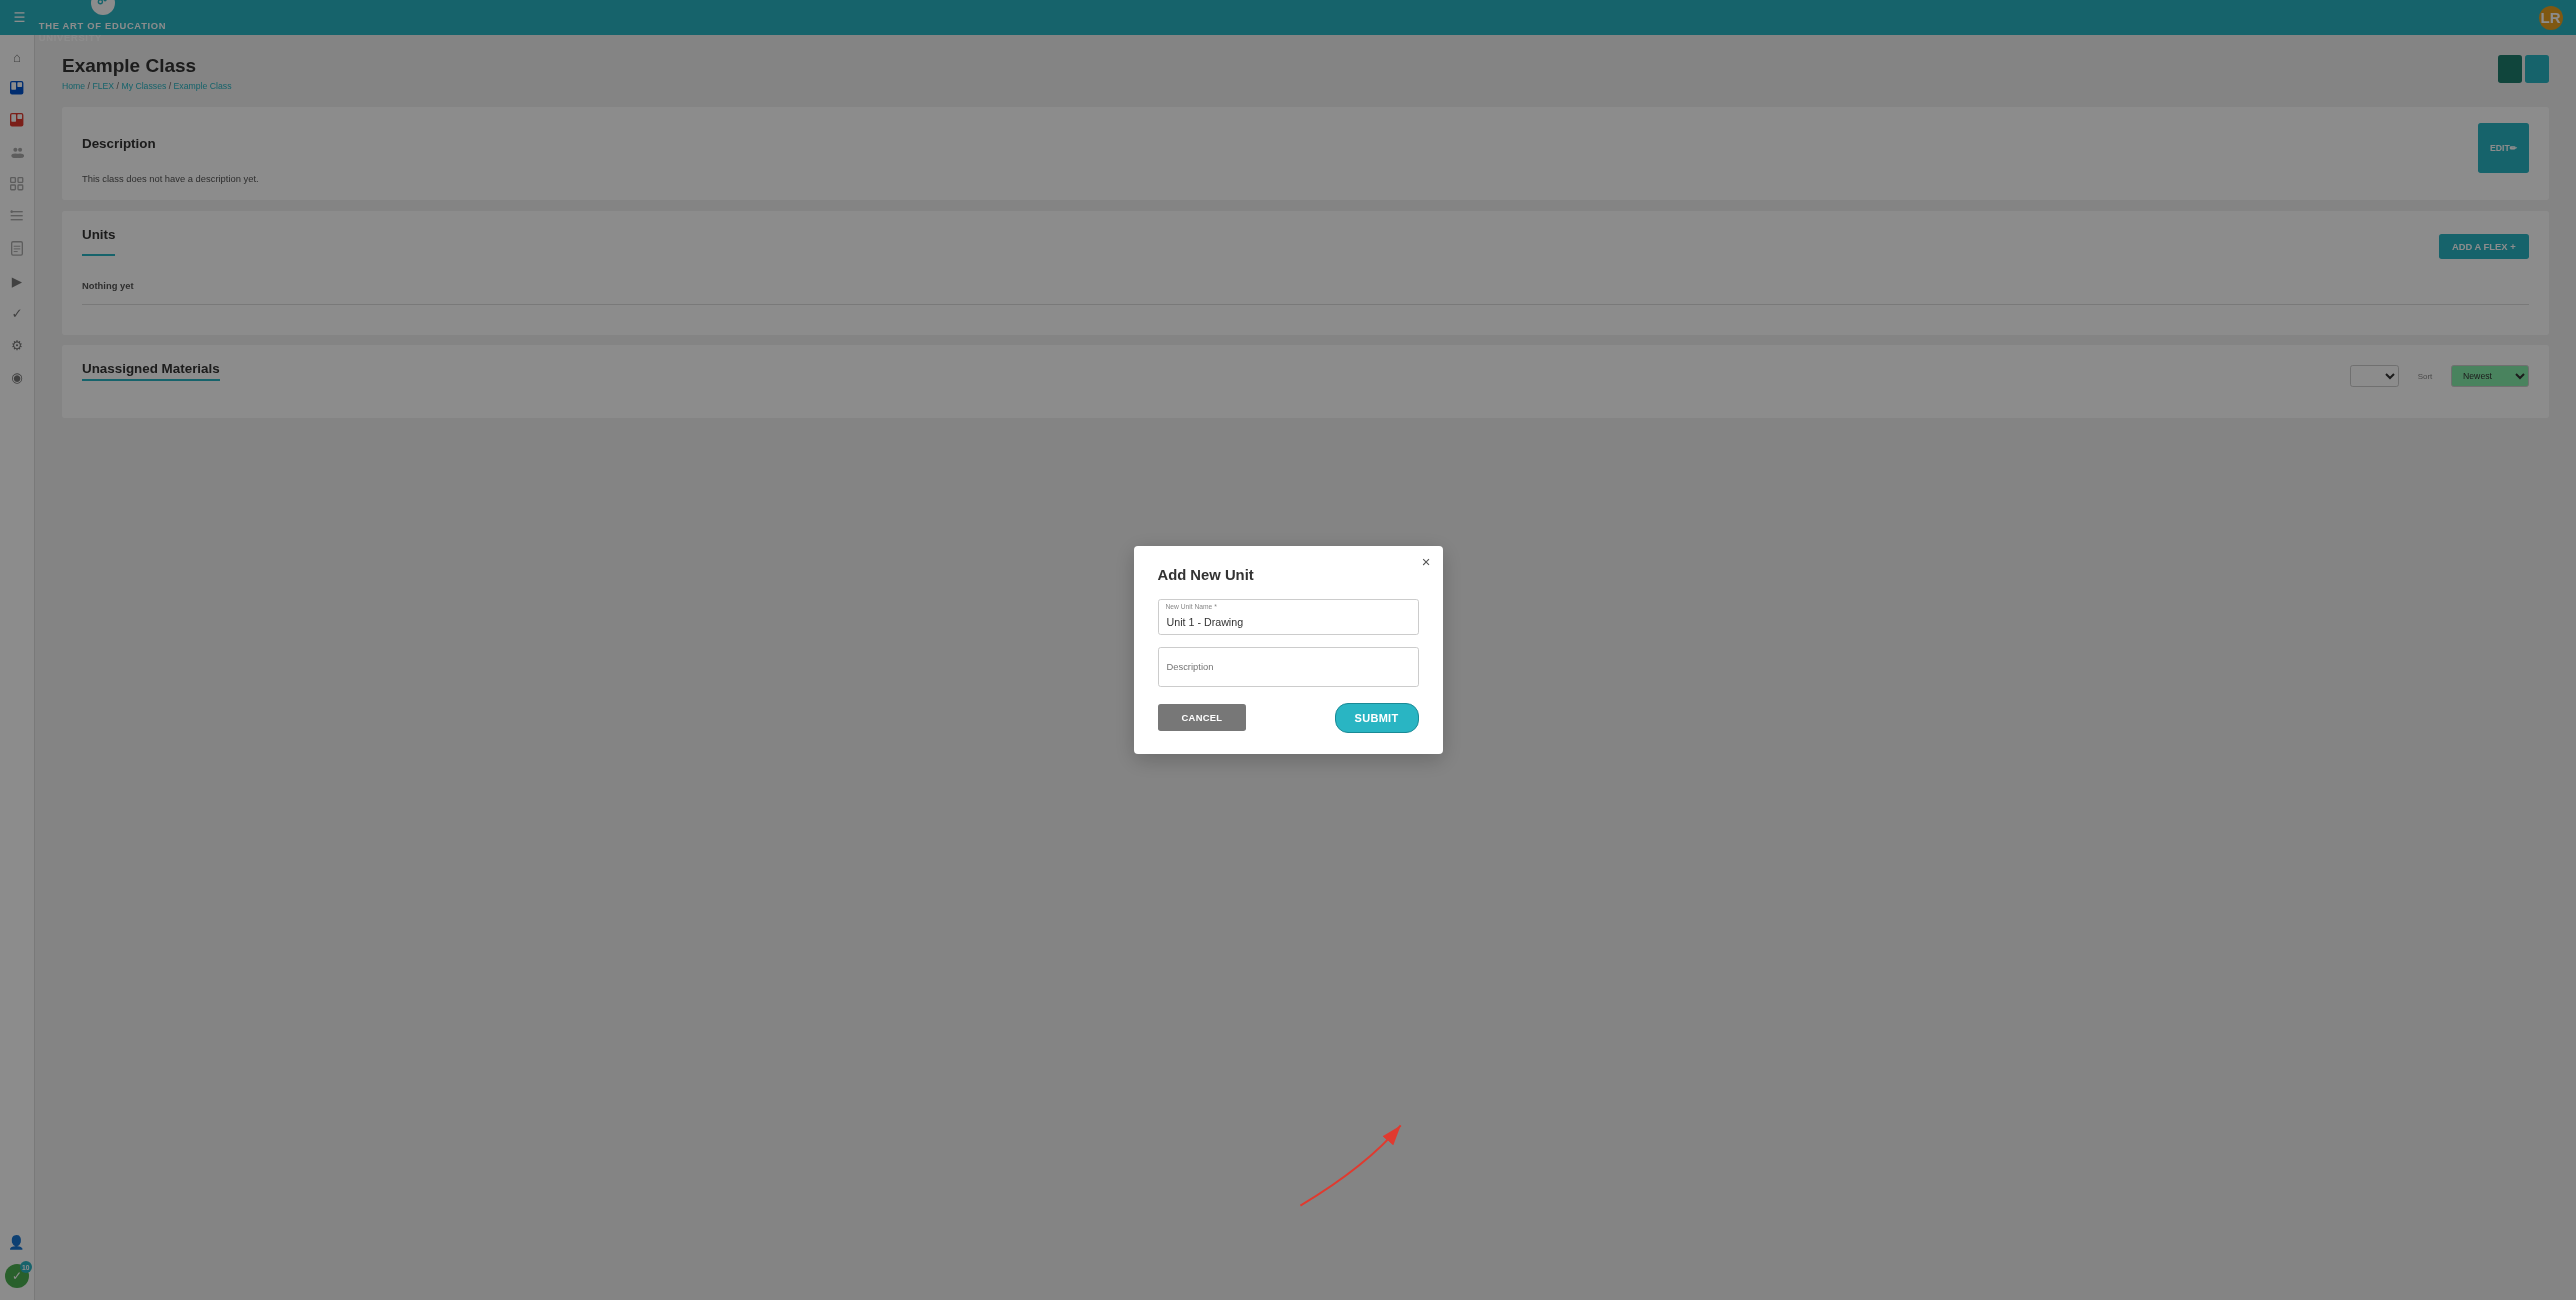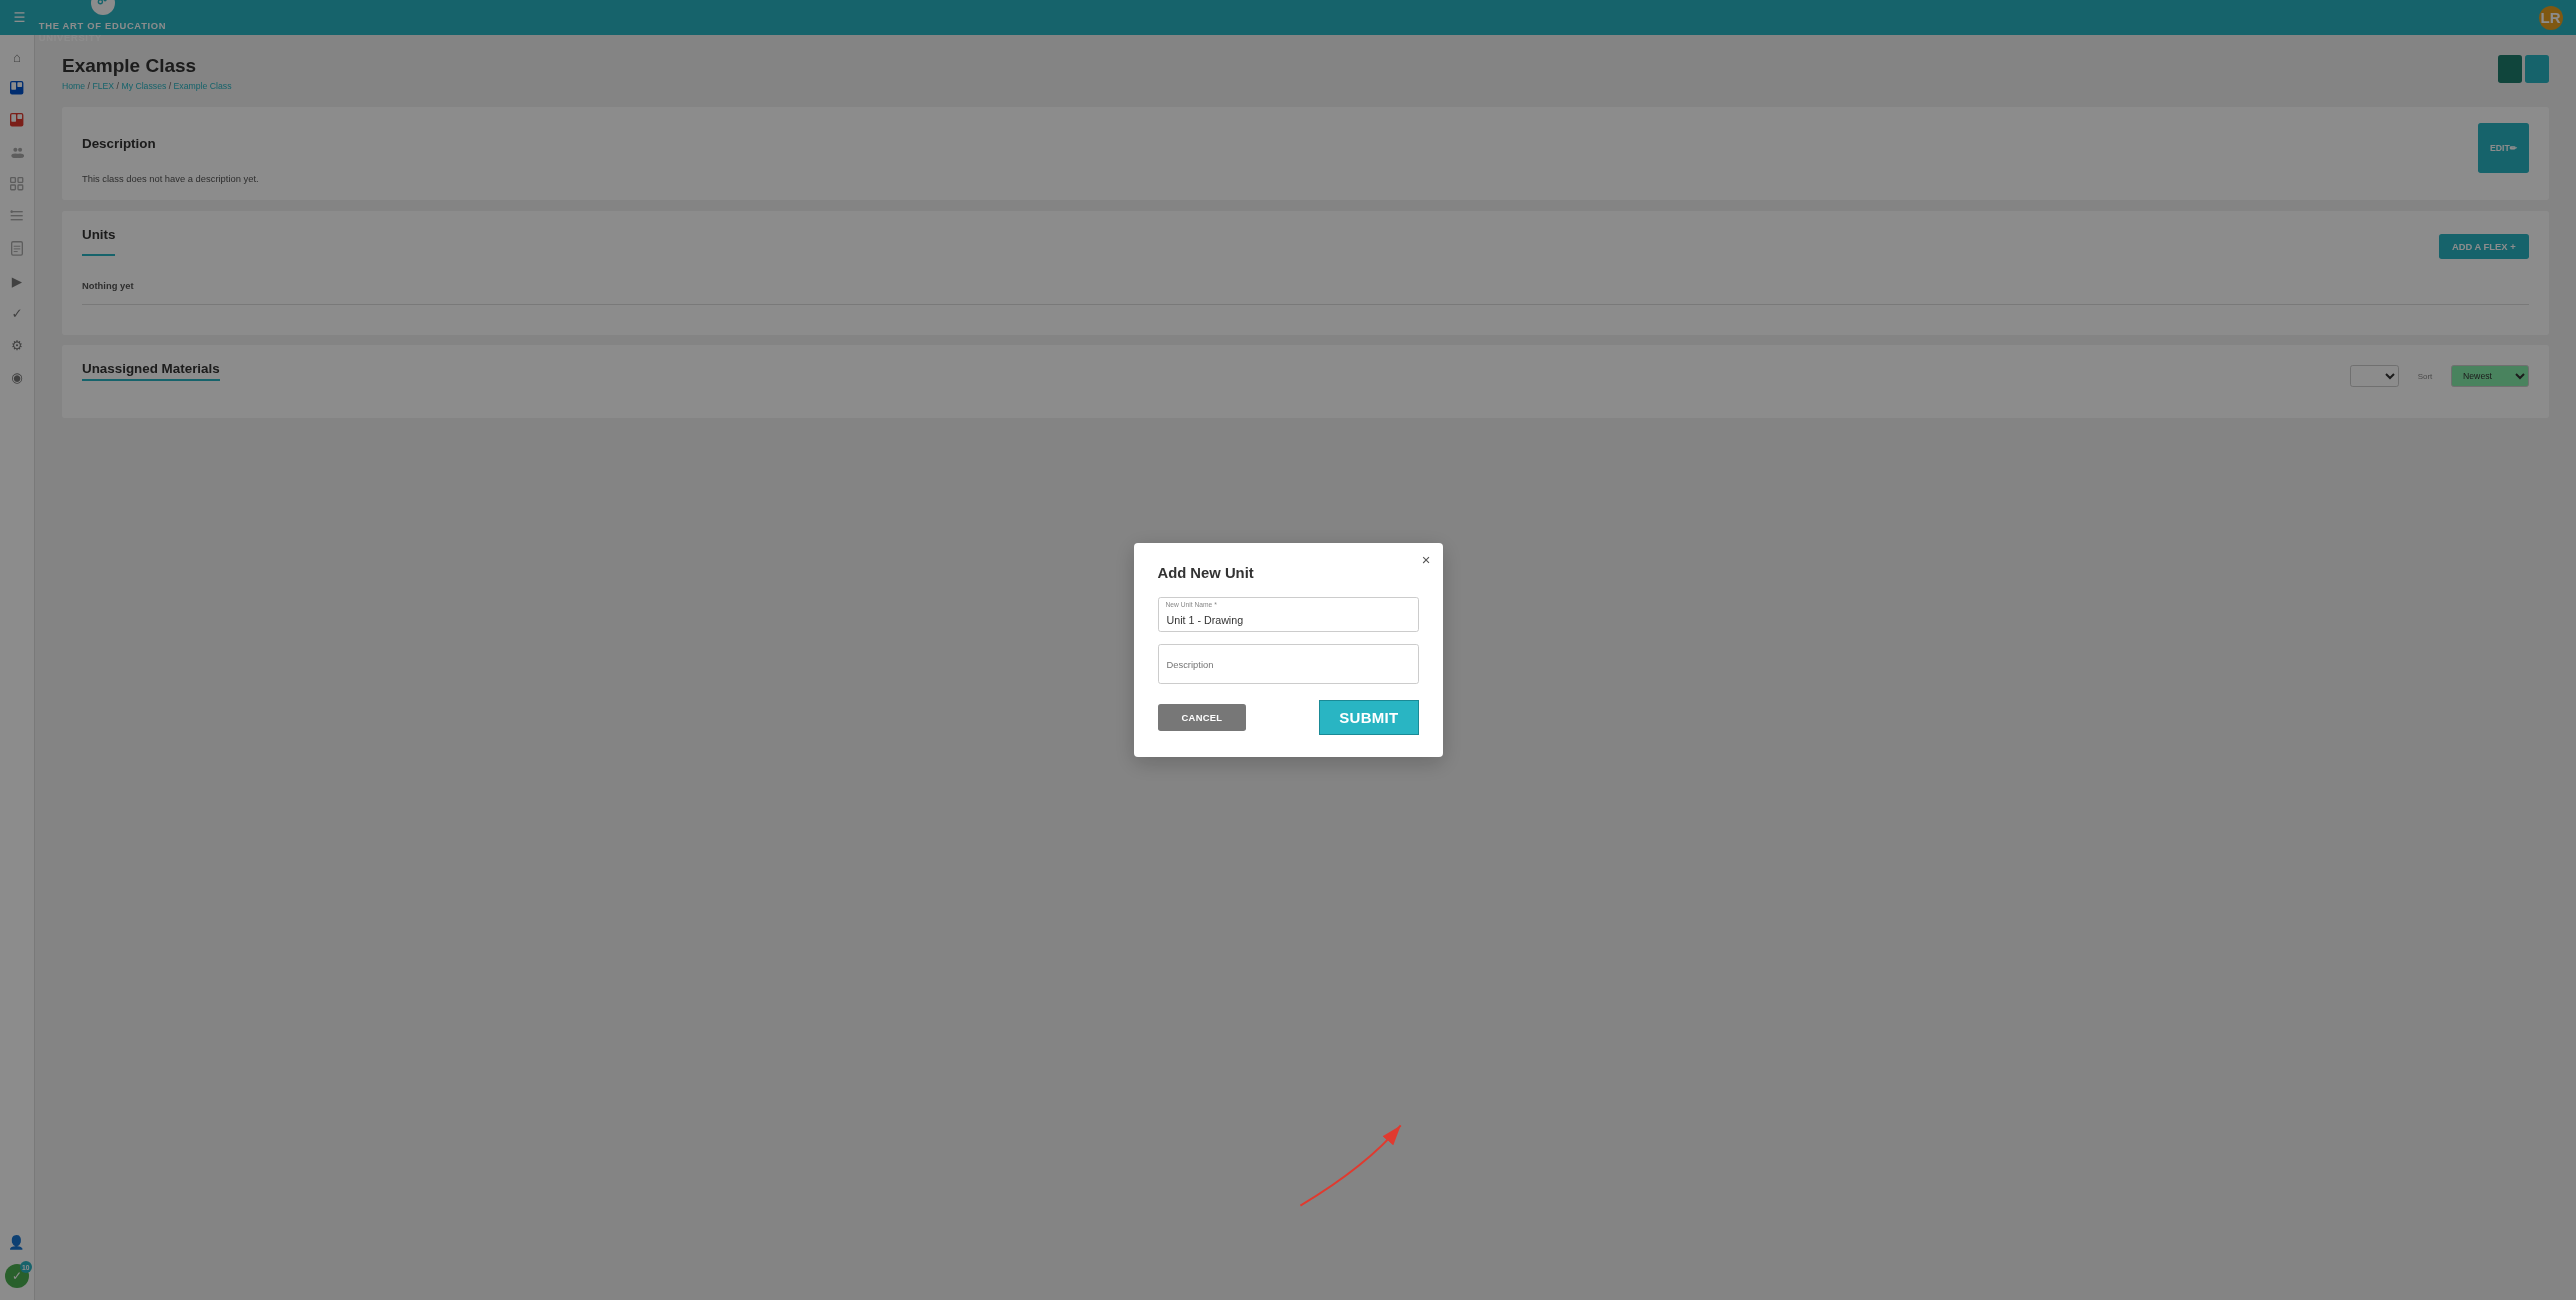--- a/index.html
+++ b/index.html
@@ -379,23 +379,23 @@
       cursor: pointer;
       font-size: 9.4px;
       font-weight: 600;
       letter-spacing: 0.3px;
     }
     .submit-btn {
       background: #29b5c3;
       color: white;
       border: 1.3px solid #1a8a96;
       padding: 8px 19px;
-      border-radius: 0;
-      cursor: pointer;
-      font-size: 15px;
+      border-radius: 13px;
+      cursor: pointer;
+      font-size: 11px;
       font-weight: 600;
       letter-spacing: 0.3px;
     }
   </style>
 </head>
 <body>
 
 <nav class="topbar">
   <span class="topbar-hamburger">☰</span>
   <div class="topbar-logo">

